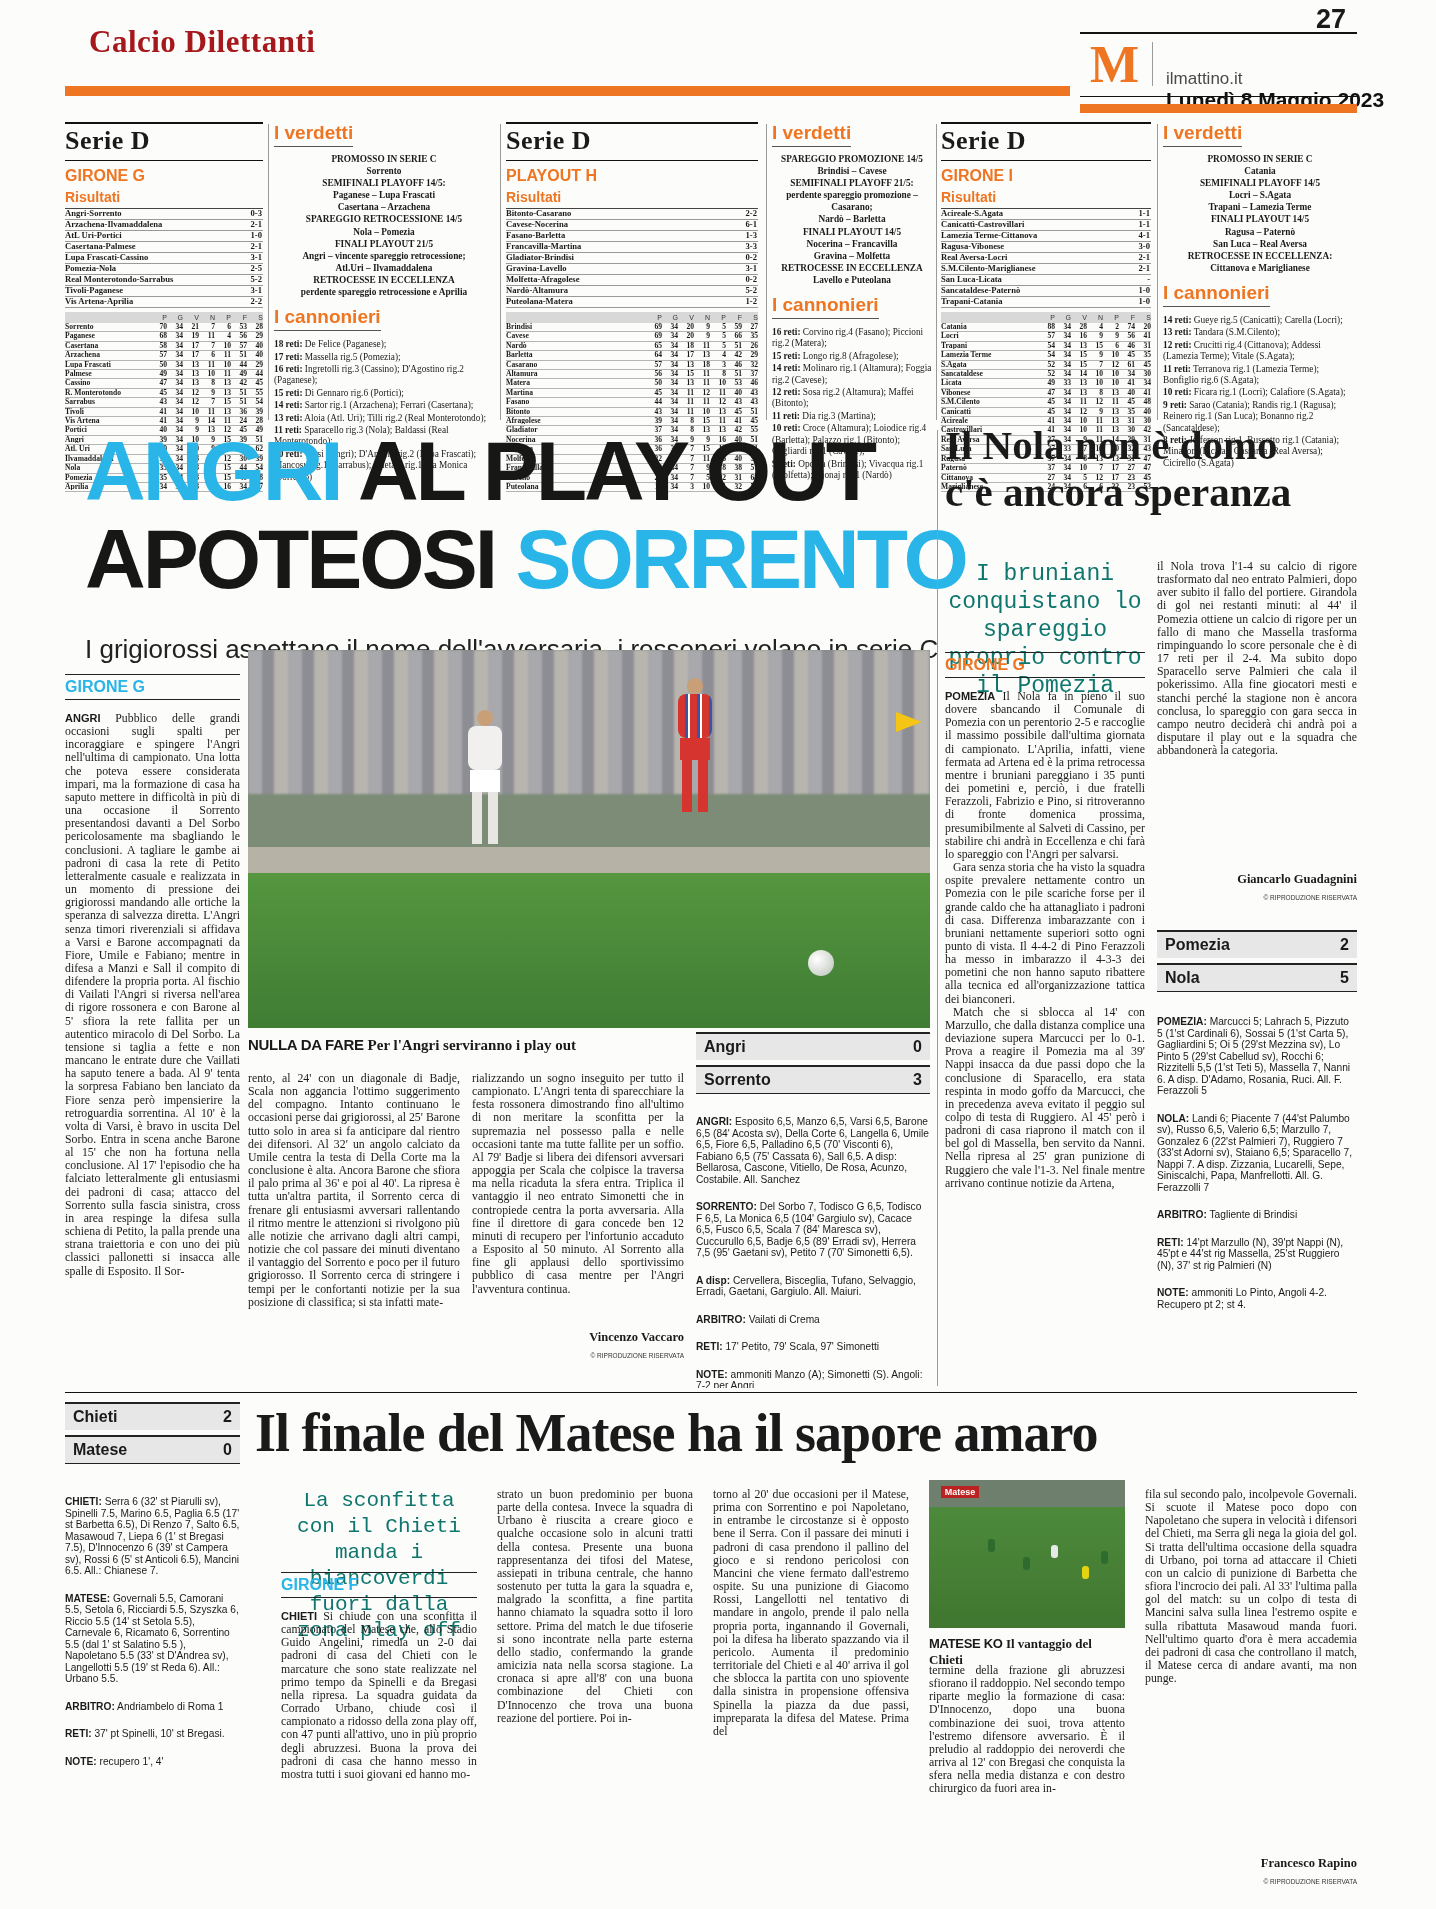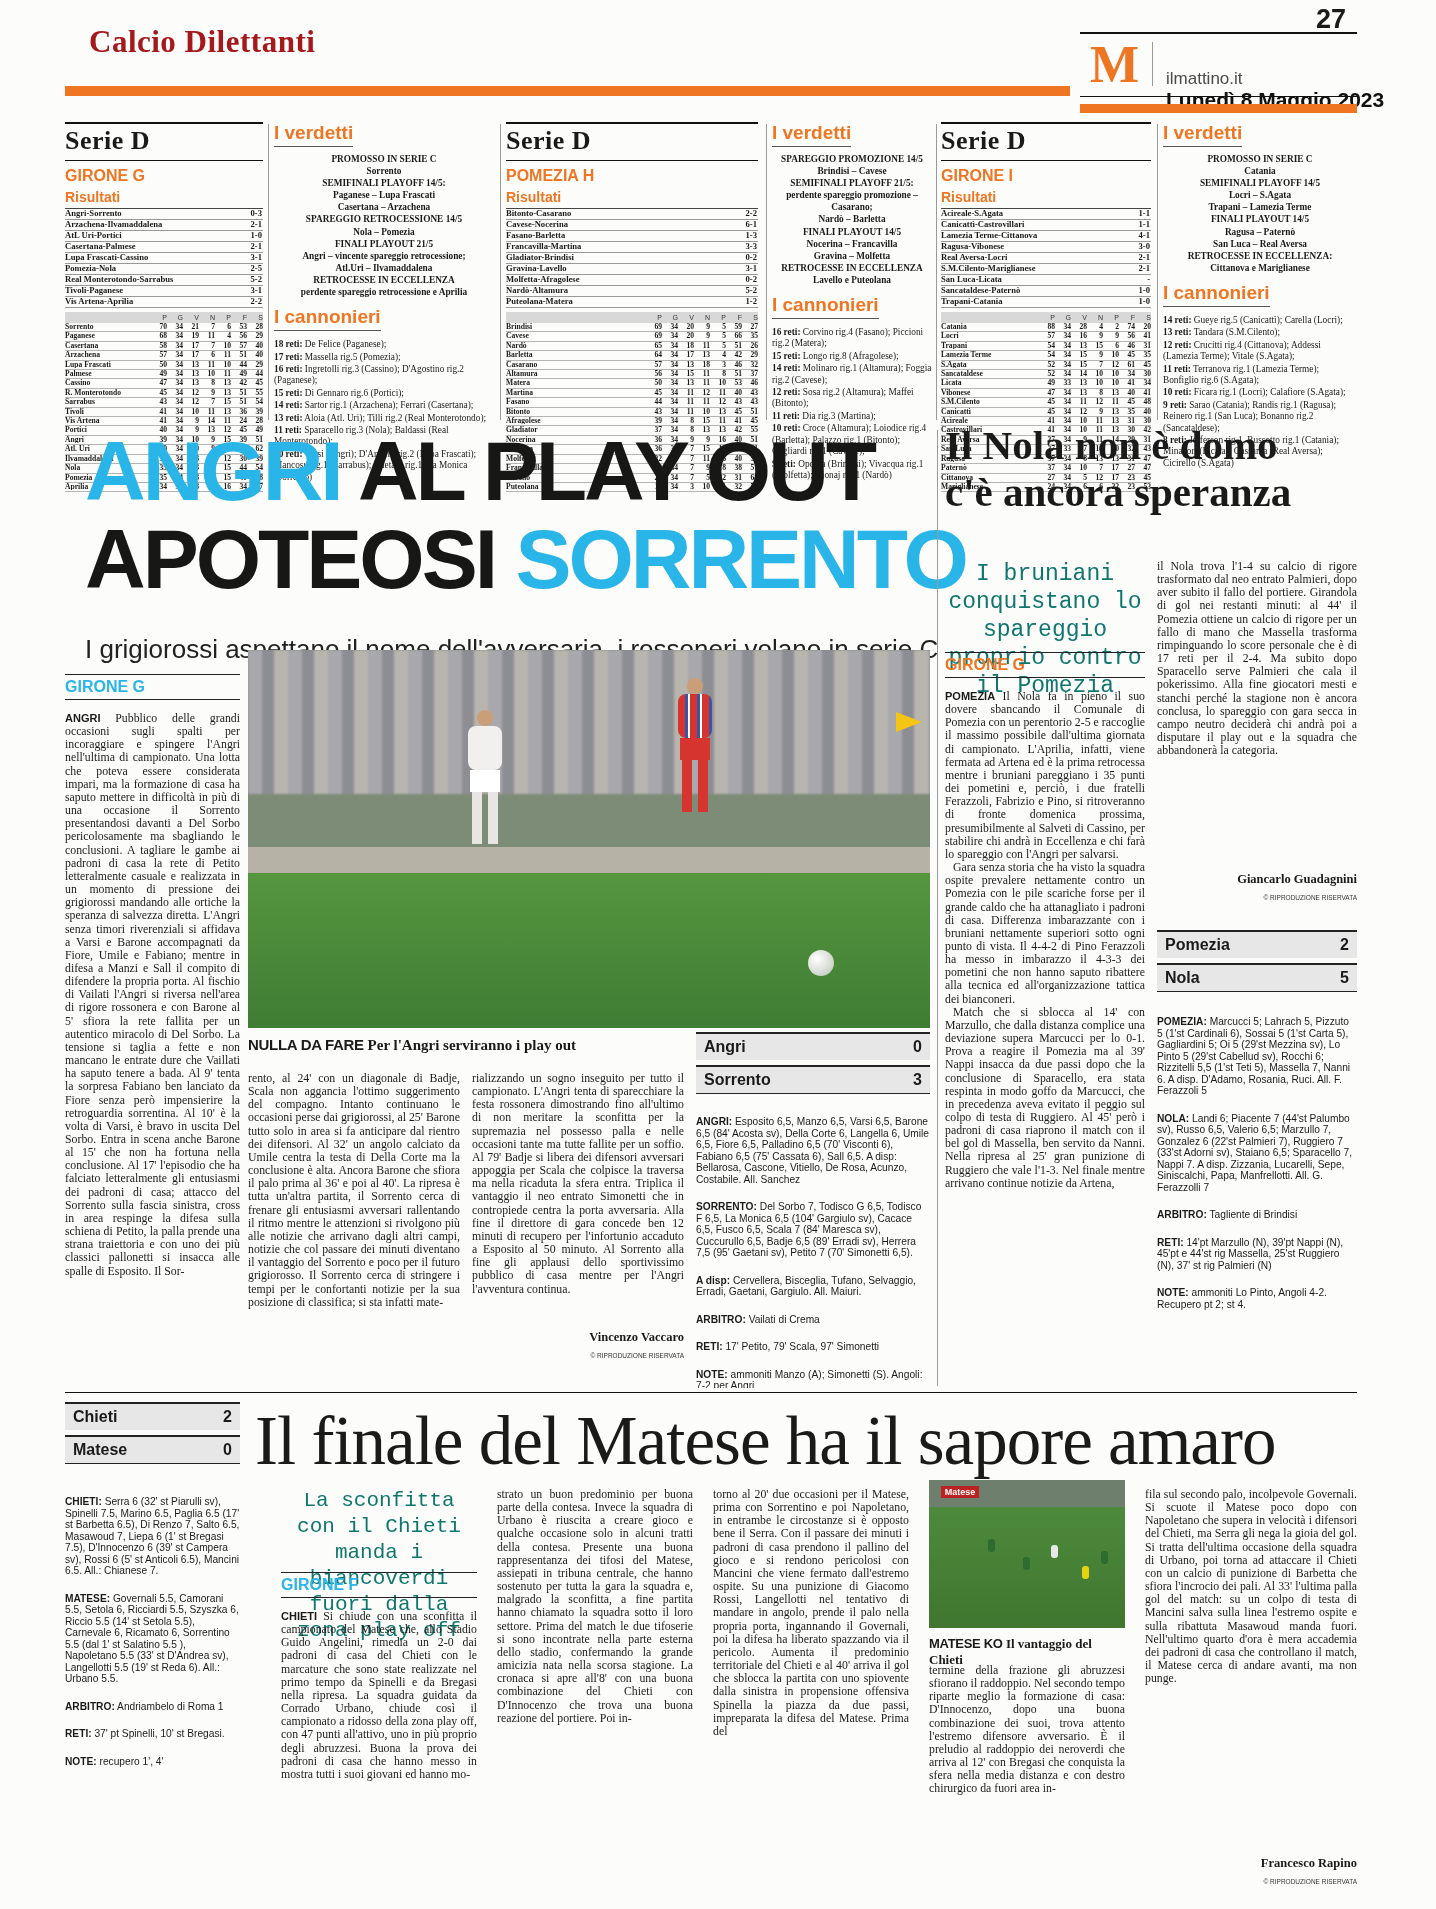--- a/index.html
+++ b/index.html
@@ -74,21 +74,21 @@
   .player{position:absolute;}
   .p-head{width:16px;height:16px;border-radius:50%;background:#c99f78;margin:0 auto;}
   .p-torso{width:34px;height:44px;border-radius:8px;margin:0 auto;}
   .p-shorts{width:30px;height:22px;margin:0 auto;}
   .p-leg{width:10px;height:52px;background:#c99f78;display:inline-block;margin:0 3px;}
   .ball{position:absolute;width:26px;height:26px;border-radius:50%;background:radial-gradient(circle at 35% 35%,#fff,#cfd4cd 70%,#9aa096);}
   .flag{position:absolute;width:0;height:0;border-left:26px solid #f4c515;border-top:10px solid transparent;border-bottom:10px solid transparent;}
   .smphoto{position:absolute;overflow:hidden;background:linear-gradient(#6f7f6d 0 18%,#4d8a3c 18%,#40762f);}
   .smphoto .chip{position:absolute;left:6%;top:4%;background:#b22;color:#fff;font:bold 9px "Liberation Sans",sans-serif;padding:1px 4px;}
   .dot{position:absolute;width:7px;height:13px;border-radius:3px;}
-  .bottom-headline{font-size:69px;font-weight:normal;letter-spacing:-1px;white-space:nowrap;}
+  .bottom-headline{font-size:54px;font-weight:bold;letter-spacing:-1px;white-space:nowrap;}
   .standfirst{font-family:Liberation Mono, monospace;font-size:21px;line-height:26px;color:#0f766e;text-align:center;}
 </style>
 </head>
 <body>
 
 <div id="page">
 
   <div class="abs section-title" style="left:89px;top:24px;">Calcio Dilettanti</div>
   <div class="abs pagenum" style="left:1316px;top:4px;">27</div>
   <div class="rule" style="left:1080px;top:32px;width:277px;height:2px;"></div>
@@ -353,21 +353,21 @@
         <p><b>17 reti:</b> Massella rig.5 (Pomezia);</p>
         <p><b>16 reti:</b> Ingretolli rig.3 (Cassino); D'Agostino rig.2 (Paganese);</p>
         <p><b>15 reti:</b> Di Gennaro rig.6 (Portici);</p>
         <p><b>14 reti:</b> Sartor rig.1 (Arzachena); Ferrari (Casertana);</p>
         <p><b>13 reti:</b> Aloia (Atl. Uri); Tilli rig.2 (Real Monterotondo);</p>
         <p><b>11 reti:</b> Sparacello rig.3 (Nola); Baldassi (Real Monterotondo);</p>
         <p><b>10 reti:</b> Varsi (Angri); D'Angelo rig.2 (Lupa Frascati); Mancosu rig.1 (Sarrabus); Gaetani rig.1, La Monica (Sorrento)</p>
       </div></div>
   <div class="lg-col" style="left:506px;width:252px;">
       <div class="lg-title">Serie D</div>
-      <div class="girone">POMEZIA H</div>
+      <div class="girone">PLAYOUT H</div>
       <div class="ris-label">Risultati</div>
       <div>
         <div class="res-row">
           <div>Bitonto-Casarano</div>
           <div>2-2</div>
         </div>
         <div class="res-row">
           <div>Cavese-Nocerina</div>
           <div>6-1</div>
         </div>

